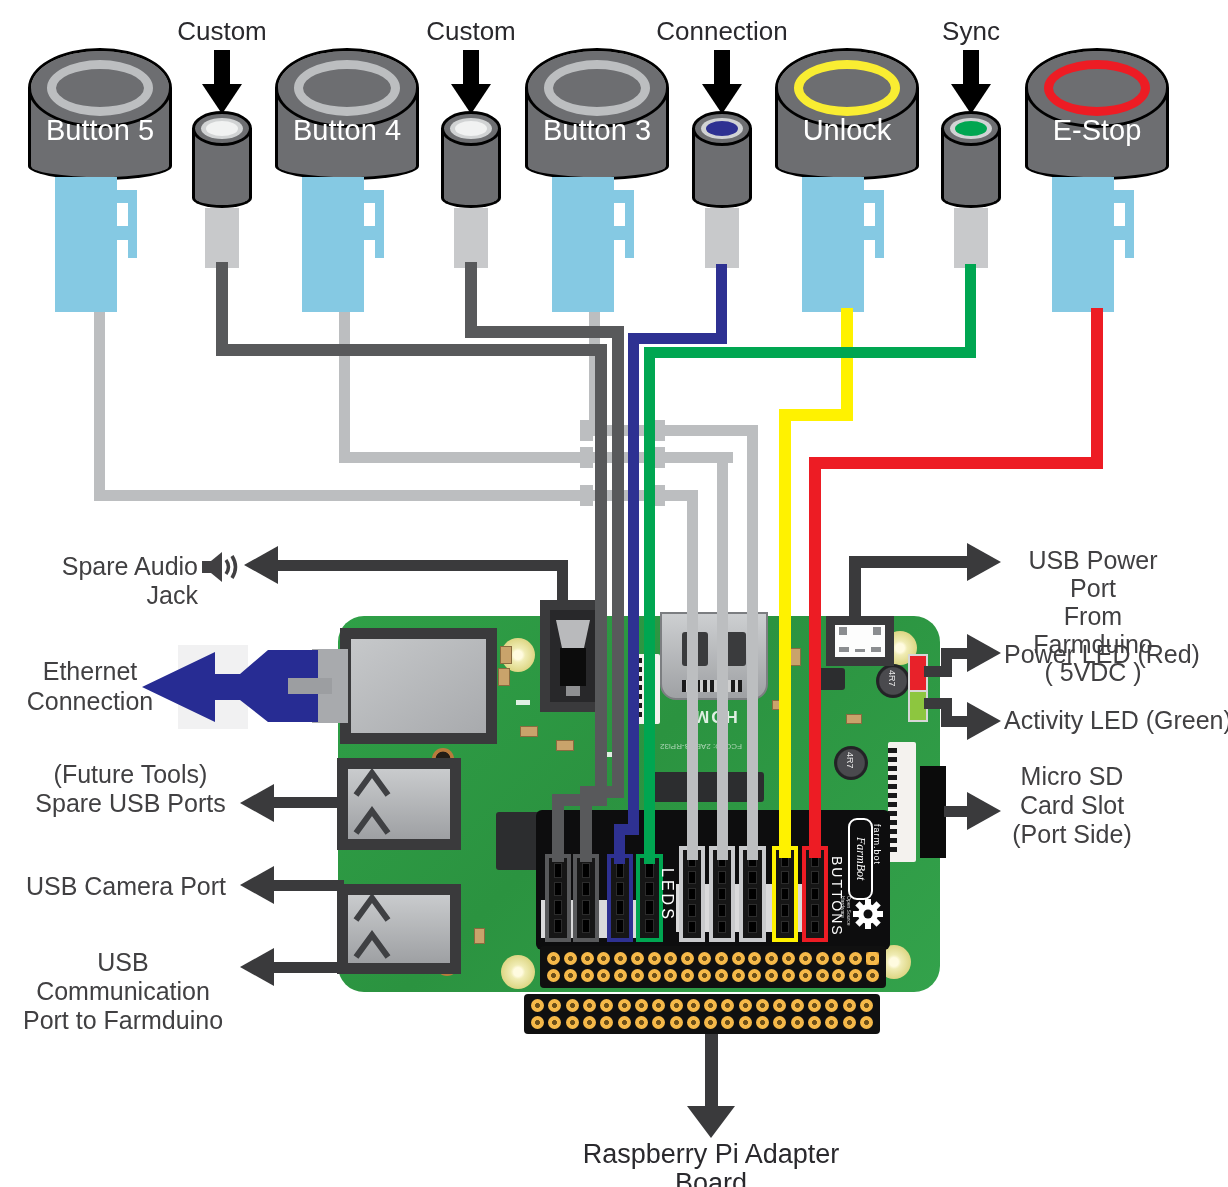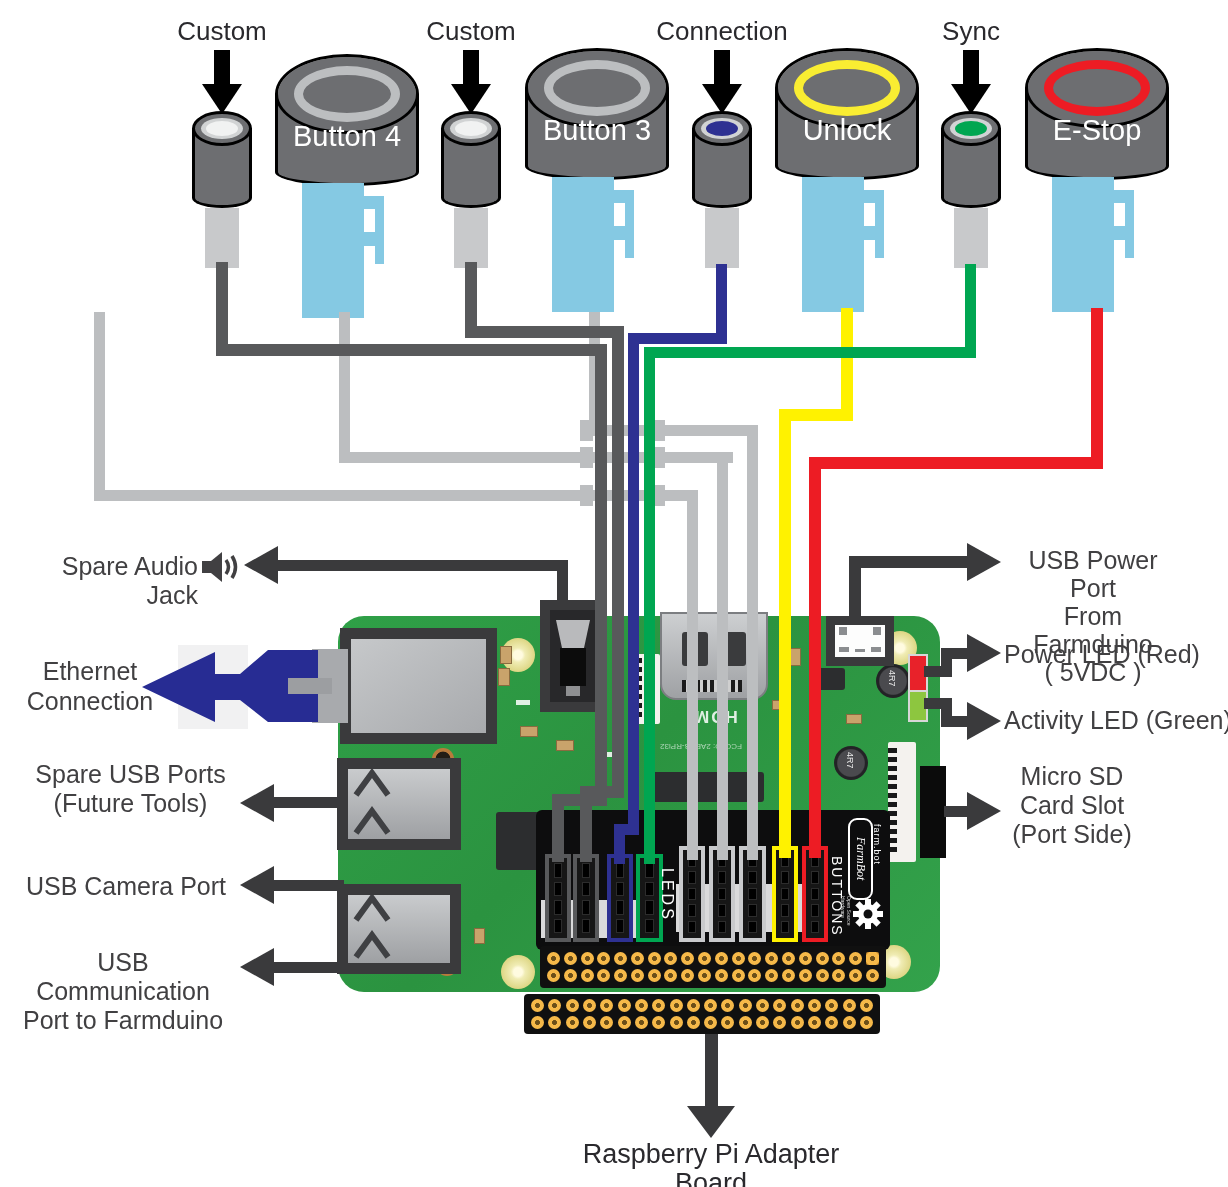--- a/index.html
+++ b/index.html
@@ -117,21 +117,31 @@
   <div class="w gr" style="left:644px;top:347px;width:11px;height:517px;"></div>
 
   <div class="w yl" style="left:841px;top:308px;width:12px;height:113px;"></div>
   <div class="w yl" style="left:779px;top:409px;width:74px;height:12px;"></div>
   <div class="w yl" style="left:779px;top:409px;width:12px;height:449px;"></div>
 
   <div class="w rd" style="left:1091px;top:308px;width:12px;height:161px;"></div>
   <div class="w rd" style="left:809px;top:457px;width:294px;height:12px;"></div>
   <div class="w rd" style="left:809px;top:457px;width:12px;height:401px;"></div>
 
-  <div class="pb" style="left:272px;top:52px;">
+  <div class="pb" style="left:25px;top:46px;">
+    <div class="body"></div>
+    <div class="blue-body"></div>
+    <div class="blue-tab"></div>
+    <div class="tab-hole1"></div>
+    <div class="tab-hole2"></div>
+    <div class="cap"></div>
+    <div class="ring"></div>
+    <div class="cap-lbl">Button 5</div>
+  </div>
+  <div class="pb" style="left:272px;top:46px;">
     <div class="body"></div>
     <div class="blue-body"></div>
     <div class="blue-tab"></div>
     <div class="tab-hole1"></div>
     <div class="tab-hole2"></div>
     <div class="cap"></div>
     <div class="ring"></div>
     <div class="cap-lbl">Button 4</div>
   </div>
   <div class="pb" style="left:522px;top:46px;">
@@ -479,22 +489,22 @@
   <div class="ah ah-l" style="left:244px;top:546px;"></div>
   <div class="w cc" style="left:276px;top:560px;width:292px;height:11px;"></div>
   <div class="w cc" style="left:557px;top:560px;width:11px;height:44px;"></div>
 
   <div class="lbl center" style="left:15px;top:656px;width:150px;line-height:30px;">
     <div>Ethernet</div>
     <div>Connection</div>
   </div>
 
   <div class="lbl center" style="left:28px;top:760px;width:205px;">
+    <div>(Future Tools)</div>
     <div>Spare USB Ports</div>
-    <div>(Future Tools)</div>
   </div>
   <div class="ah ah-l" style="left:240px;top:784px;"></div>
   <div class="w cc" style="left:272px;top:797px;width:72px;height:11px;"></div>
 
   <div class="lbl center" style="left:20px;top:872px;width:212px;">USB Camera Port</div>
   <div class="ah ah-l" style="left:240px;top:866px;"></div>
   <div class="w cc" style="left:272px;top:880px;width:72px;height:11px;"></div>
 
   <div class="lbl center" style="left:8px;top:948px;width:230px;">
     <div>USB Communication</div>

